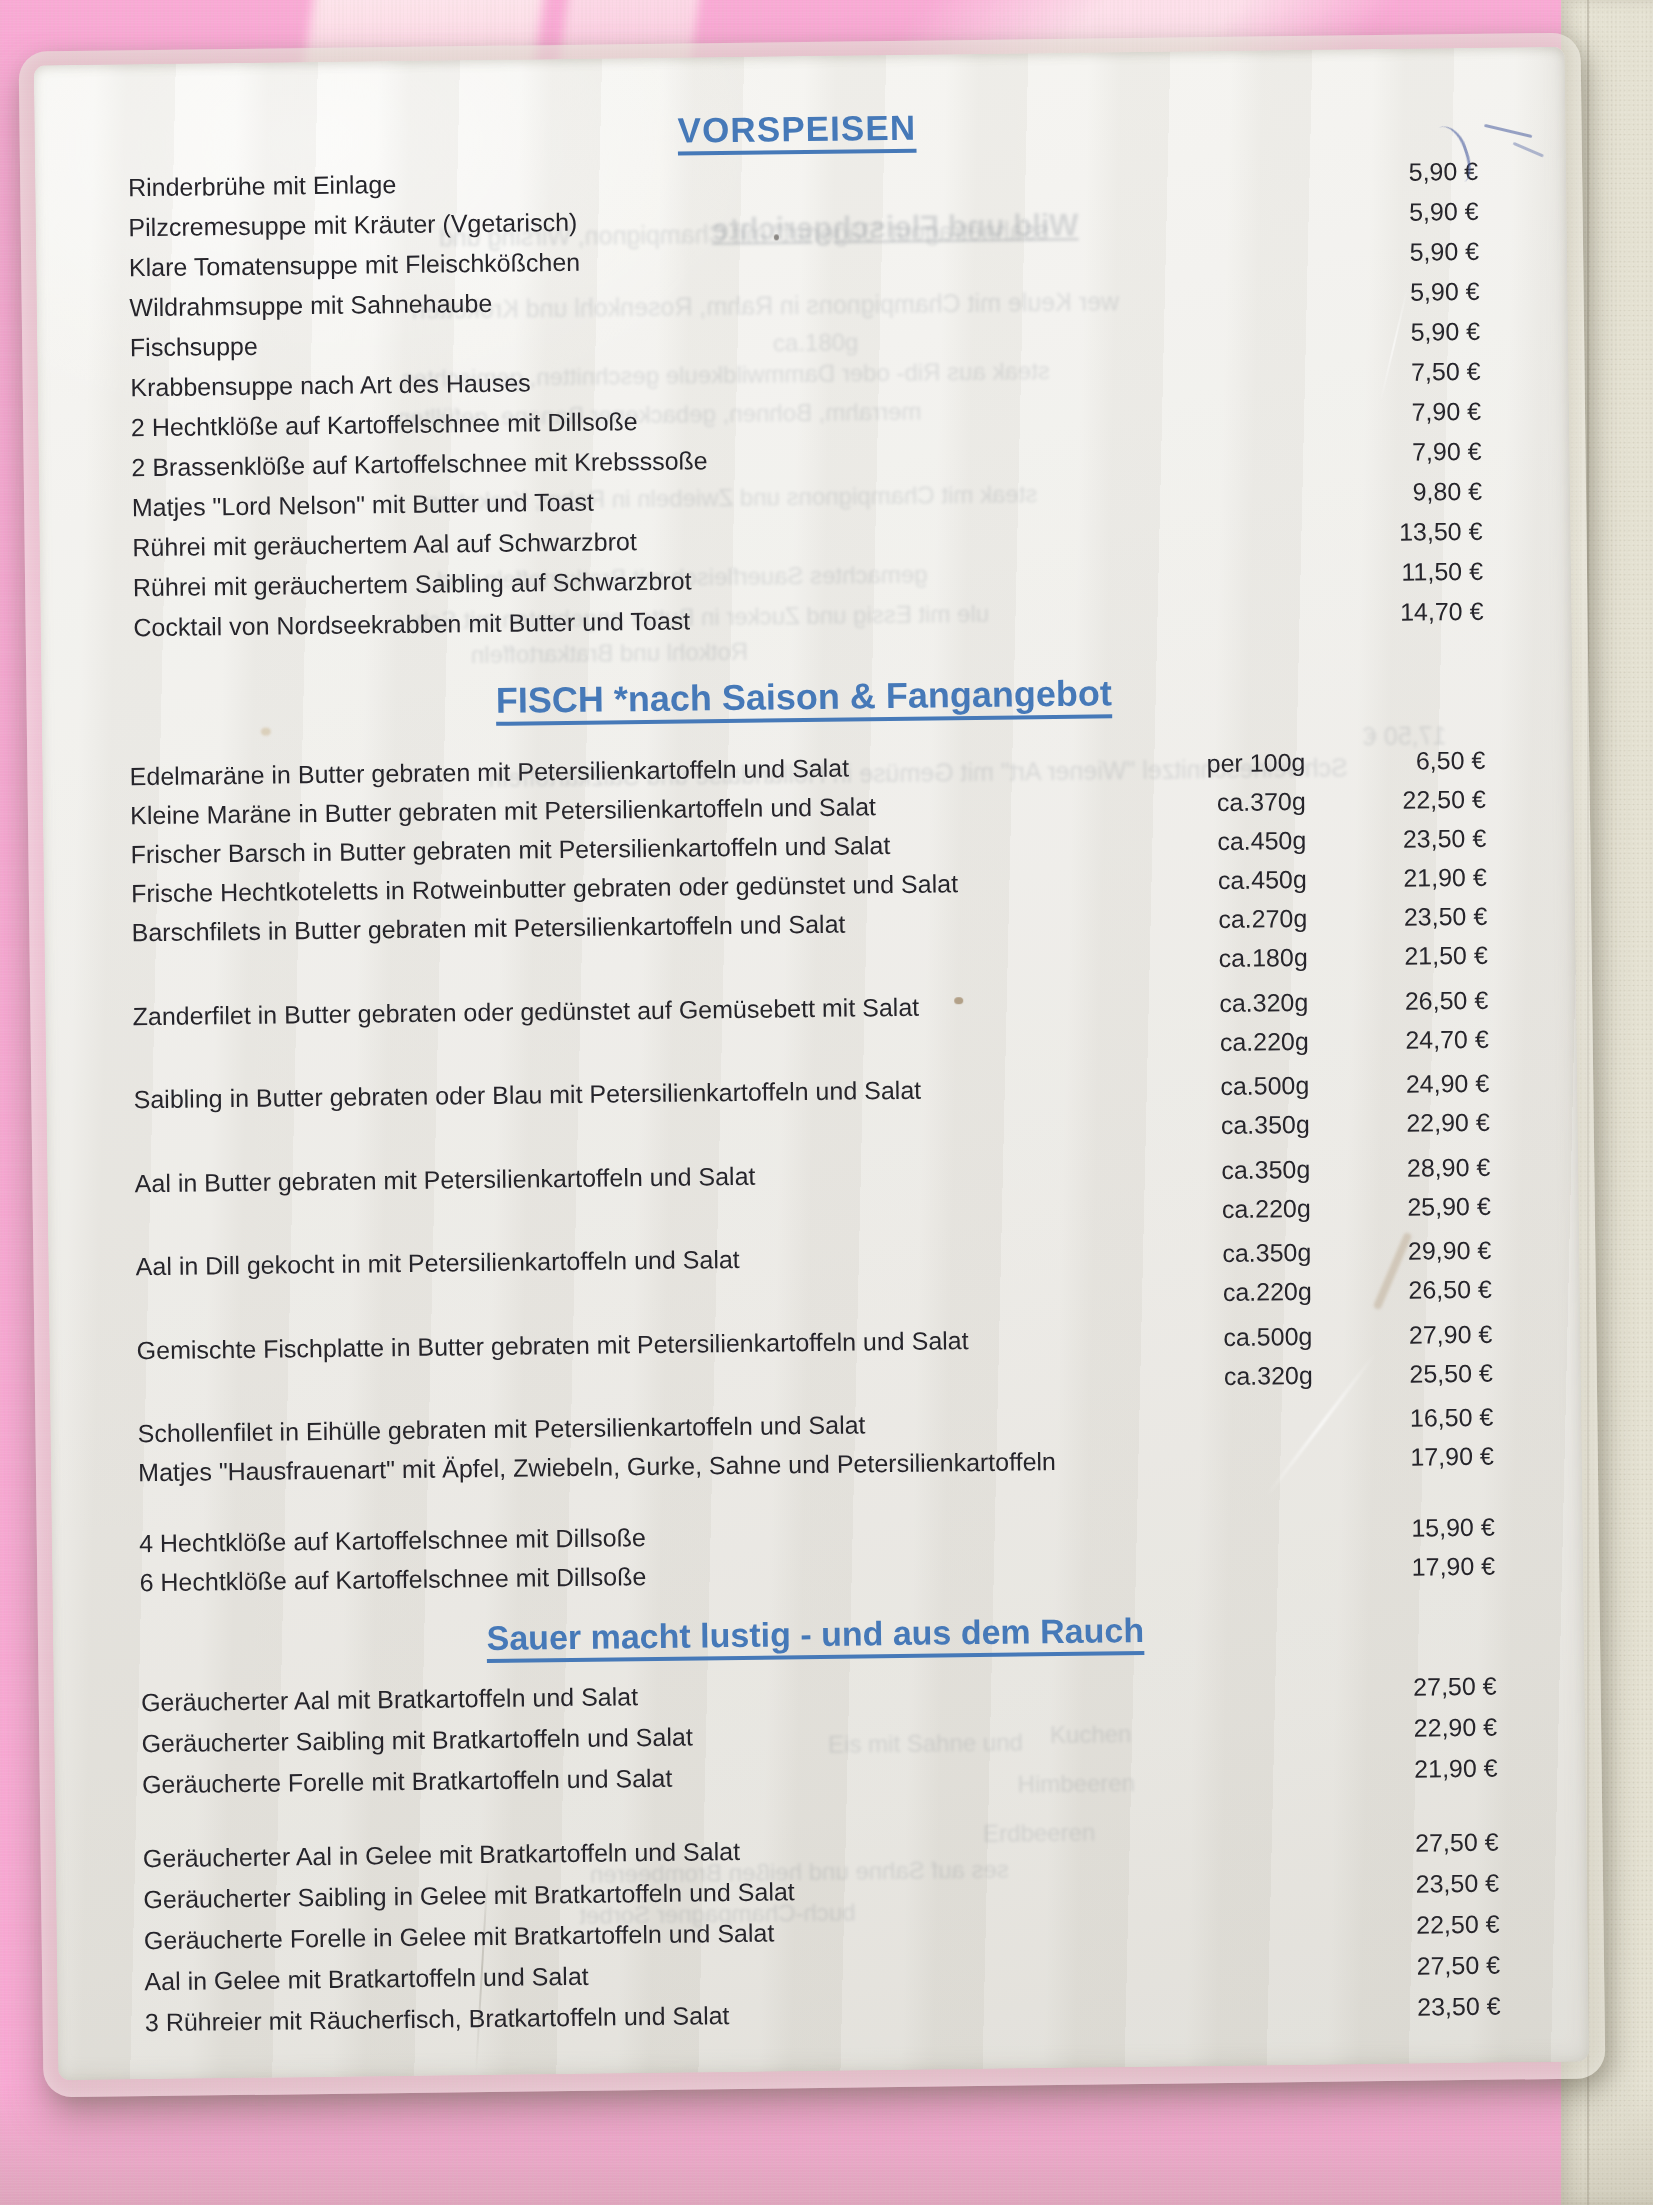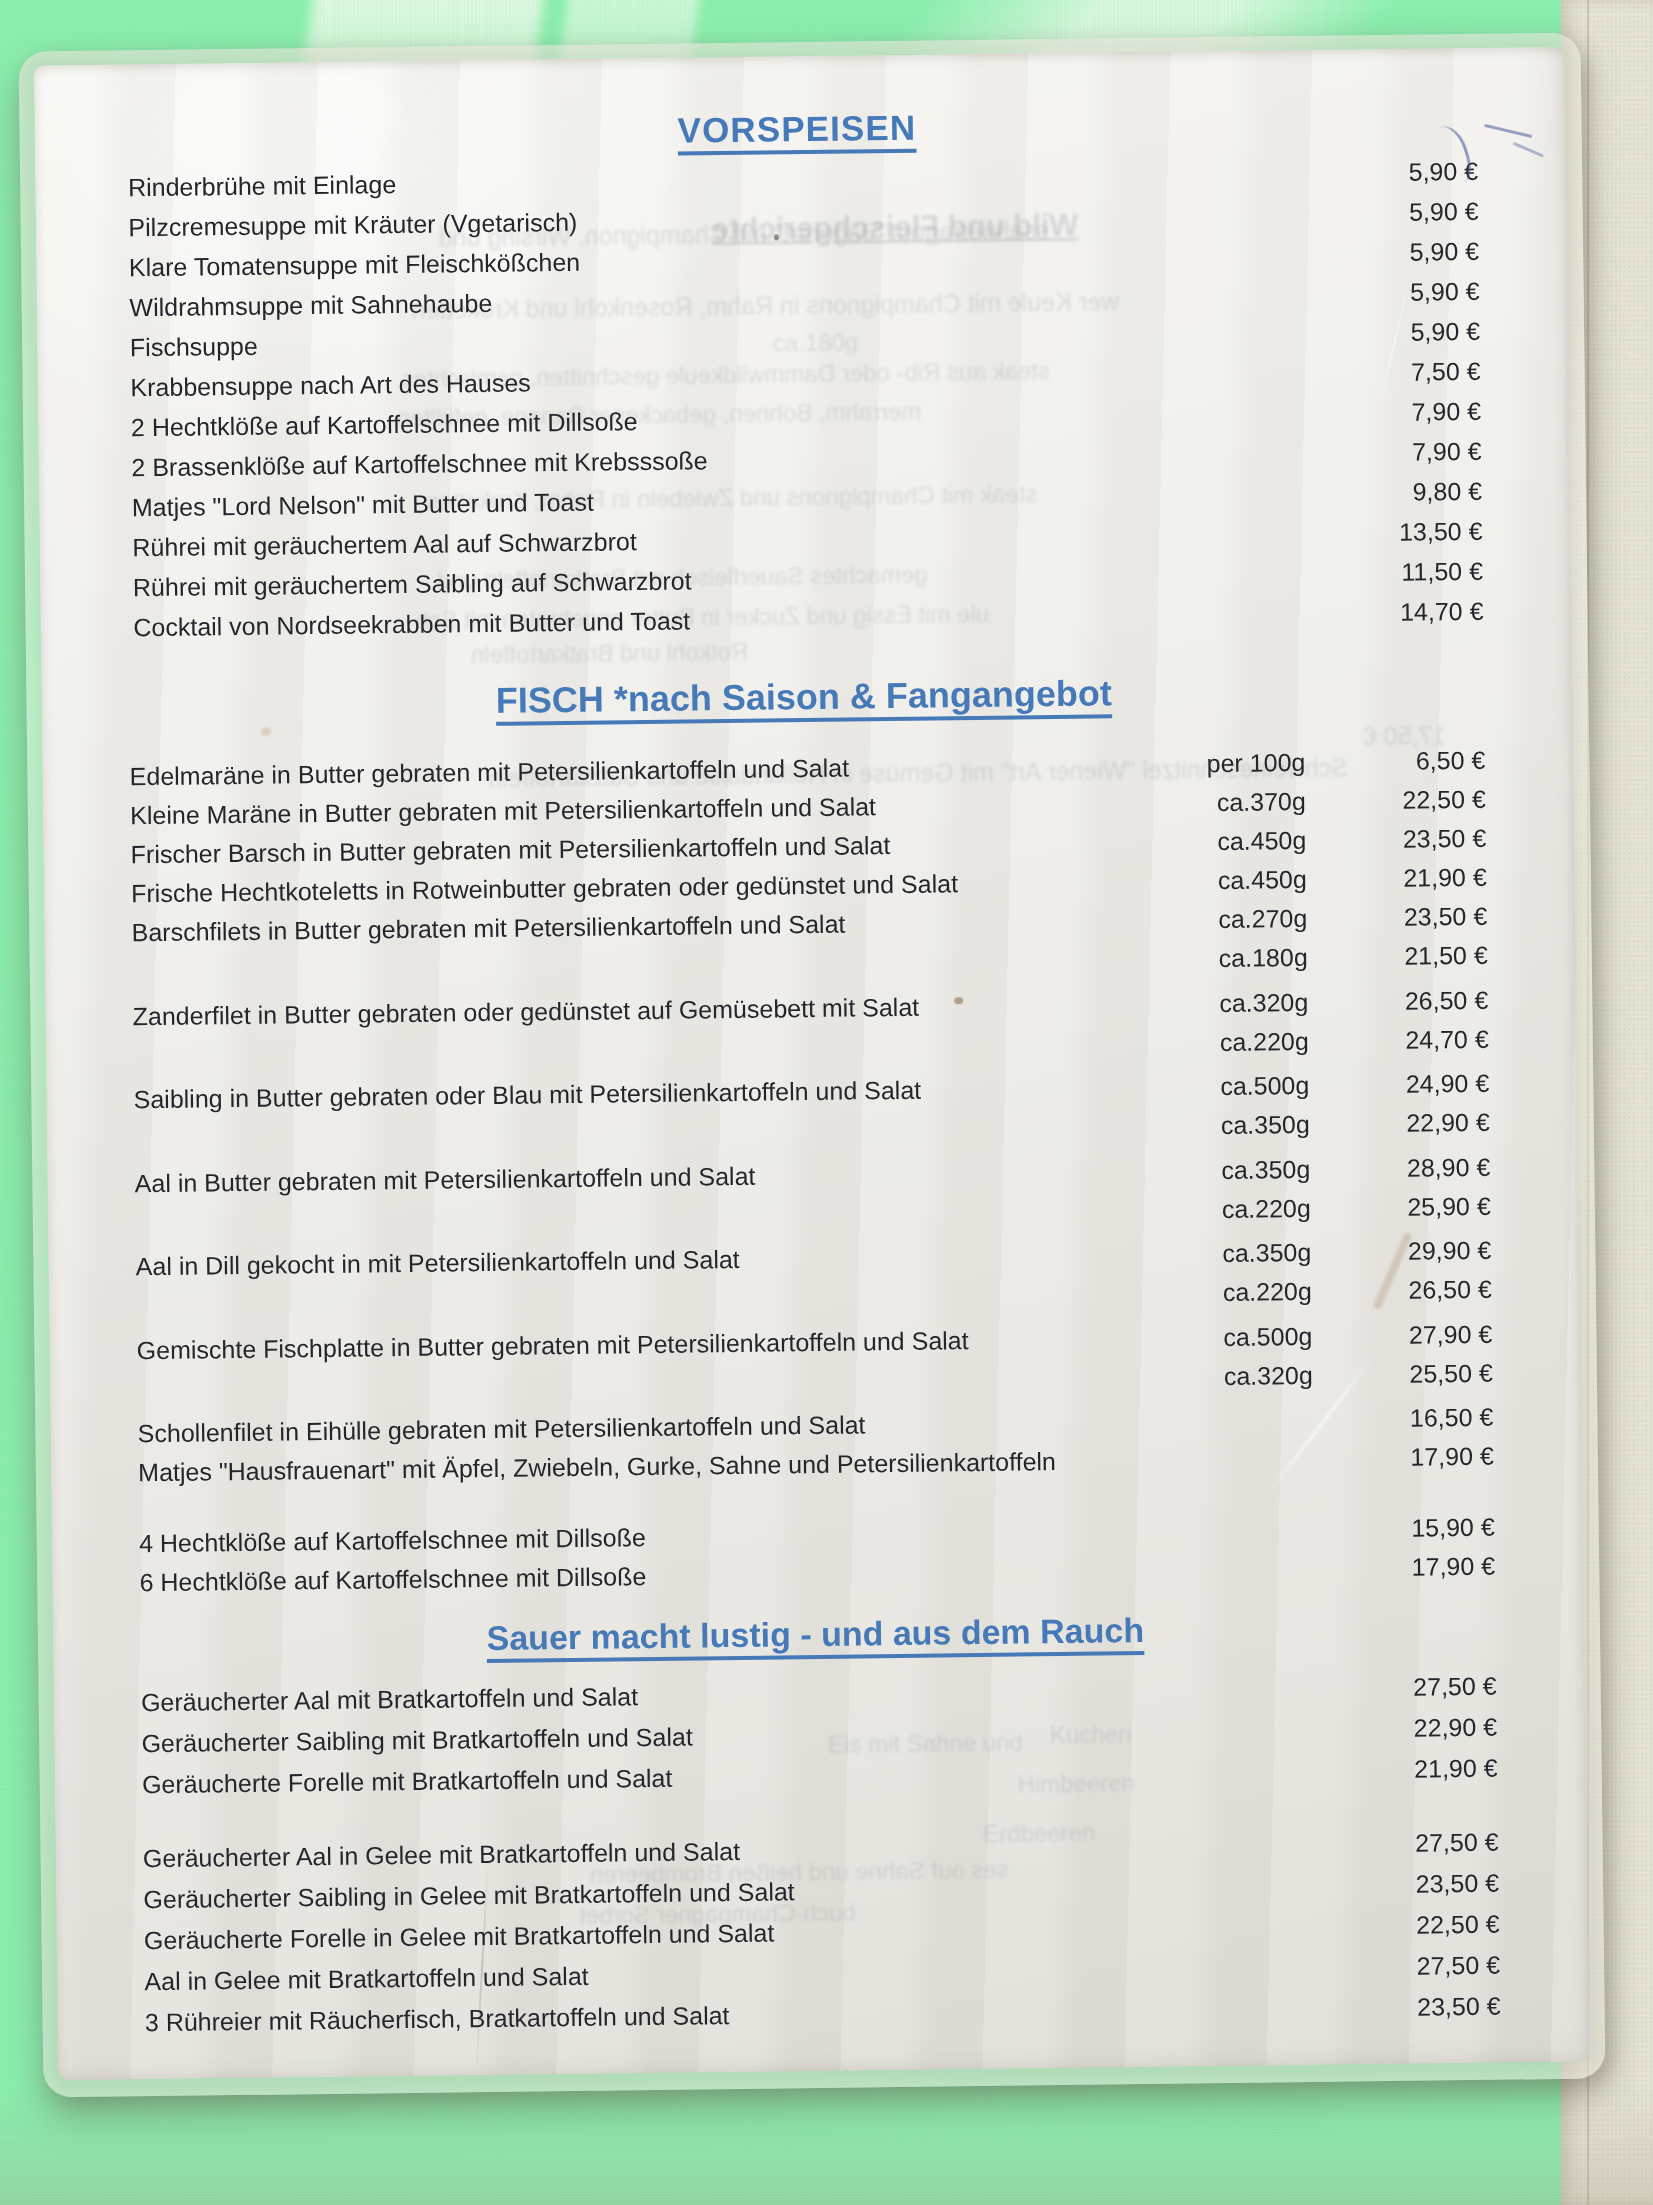--- a/index.html
+++ b/index.html
@@ -1,17 +1,17 @@
 <!DOCTYPE html>
 <html style="--accent: #4679b8; --ink: #26252b;font-size:8.8px"><head>
 <meta charset="utf-8">
 <style>
   html,body{margin:0;padding:0;background:#d8d4c6;}
   #scene{position:relative;width:1654px;height:2205px;overflow:hidden;
-         background:#86efac;font-family:"Liberation Sans","DejaVu Sans",sans-serif;}
+         background:#f9a8d4;font-family:"Liberation Sans","DejaVu Sans",sans-serif;}
   
   .cloth{position:absolute;inset:0;z-index:0;}
   .cloth::after{content:"";position:absolute;inset:0;
      background:repeating-linear-gradient(0deg, rgba(255,255,255,.05) 0 1.1px, transparent 1.1px 2.7px),
                 repeating-linear-gradient(90deg, rgba(200,195,178,.08) 0 1.6px, transparent 1.6px 3.8px);}
   .stripe-a{position:absolute;left:295px;top:-22px;width:230px;height:306px;
      background:linear-gradient(180deg,rgba(255,253,244,.75),rgba(255,253,244,0));
      transform:skewX(-8deg);filter:blur(5.5px);}
   .stripe-b{position:absolute;left:552px;top:-22px;width:131px;height:273px;
      background:linear-gradient(180deg,rgba(255,253,244,.6),transparent);

